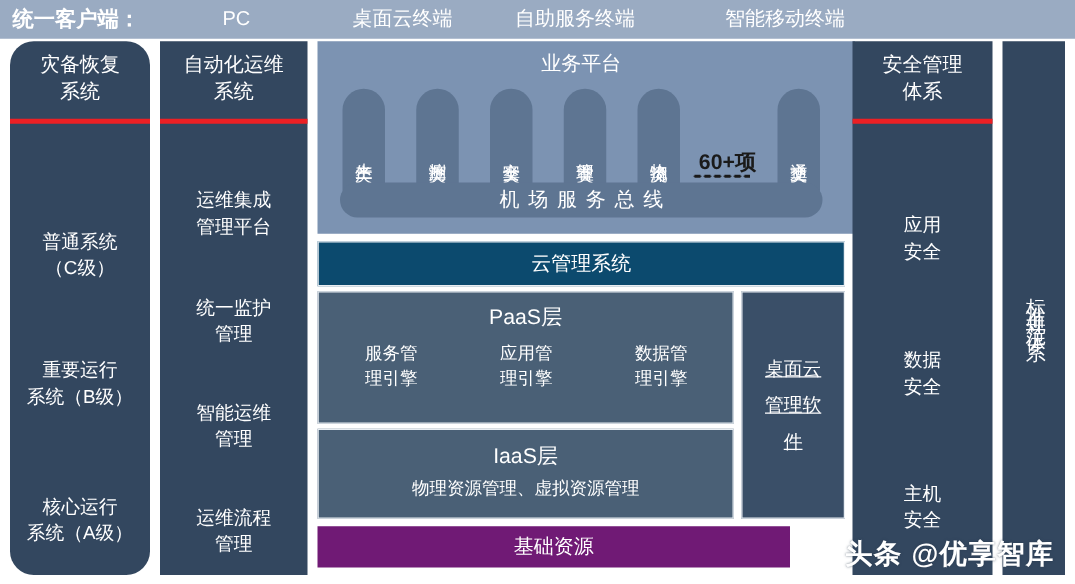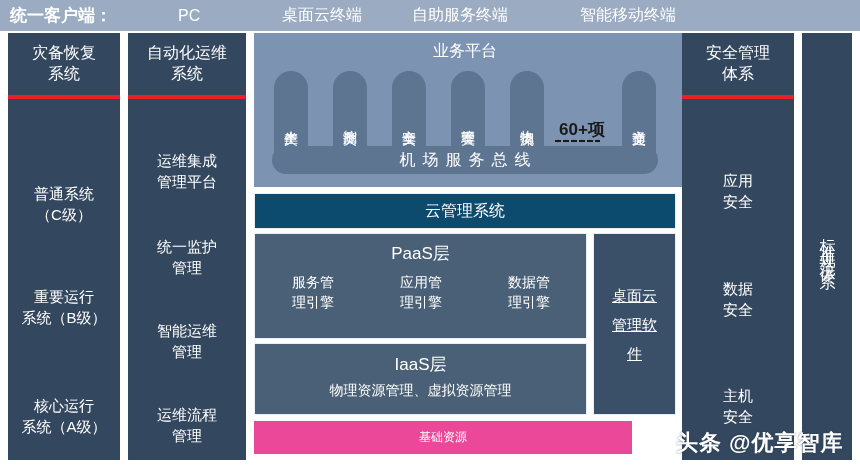--- a/index.html
+++ b/index.html
@@ -74,20 +74,21 @@
     left: 0;
     width: 100%;
   }
 
   
   #col-dr {
     position: absolute;
     left: 8px; top: 33px;
     width: 112px;
     height: 427px;
+    border-radius: 19px;
   }
   #col-dr .panel-head { top: 9px; }
   #col-dr .redline { top: 62px; }
   .dr-item {
     position: absolute;
     left: 0; width: 100%;
     text-align: center;
     font-size: 15px;
     line-height: 21px;
     color: #ffffff;
@@ -293,25 +294,25 @@
     width: 46px;
     word-break: break-all;
     text-decoration: underline;
   }
 
   #base-res {
     position: absolute;
     left: 0; top: 388px;
     width: 378px;
     height: 33px;
-    background: #ec4899;
-    display: flex;
-    align-items: center;
-    justify-content: center;
-    font-size: 12px;
+    background: #701a75;
+    display: flex;
+    align-items: center;
+    justify-content: center;
+    font-size: 16px;
     color: #ffffff;
   }
 
   
   #col-sec {
     position: absolute;
     left: 682px; top: 33px;
     width: 112px;
     height: 427px;
   }

